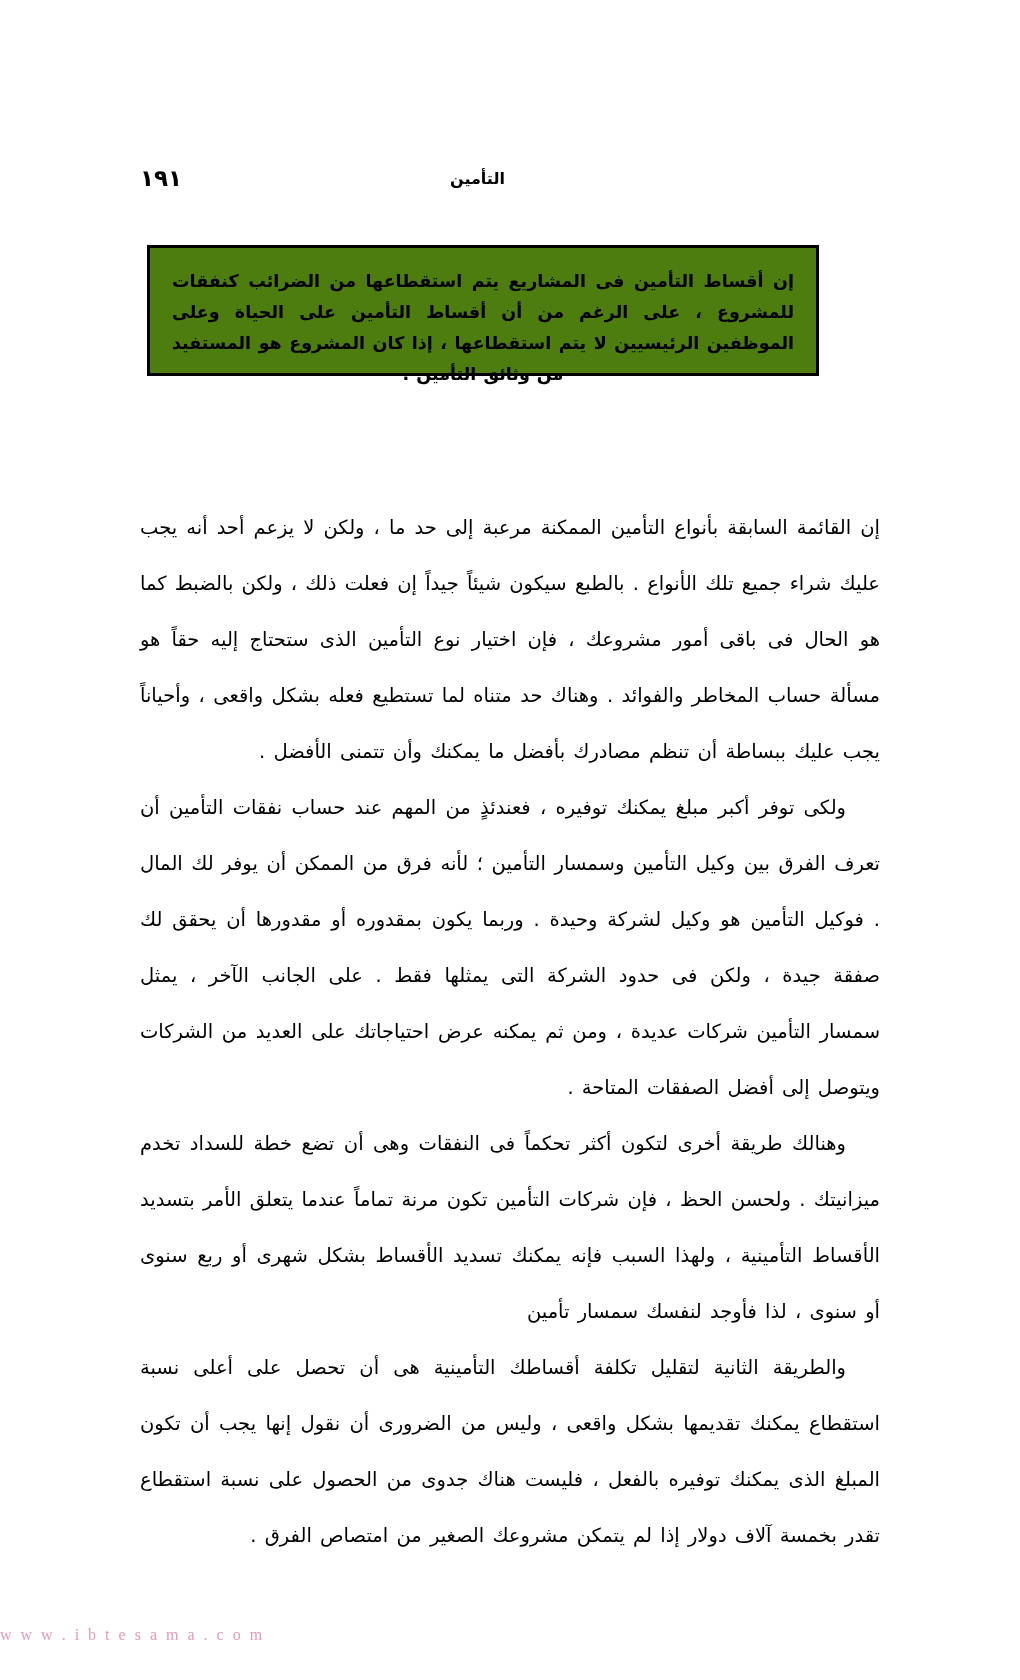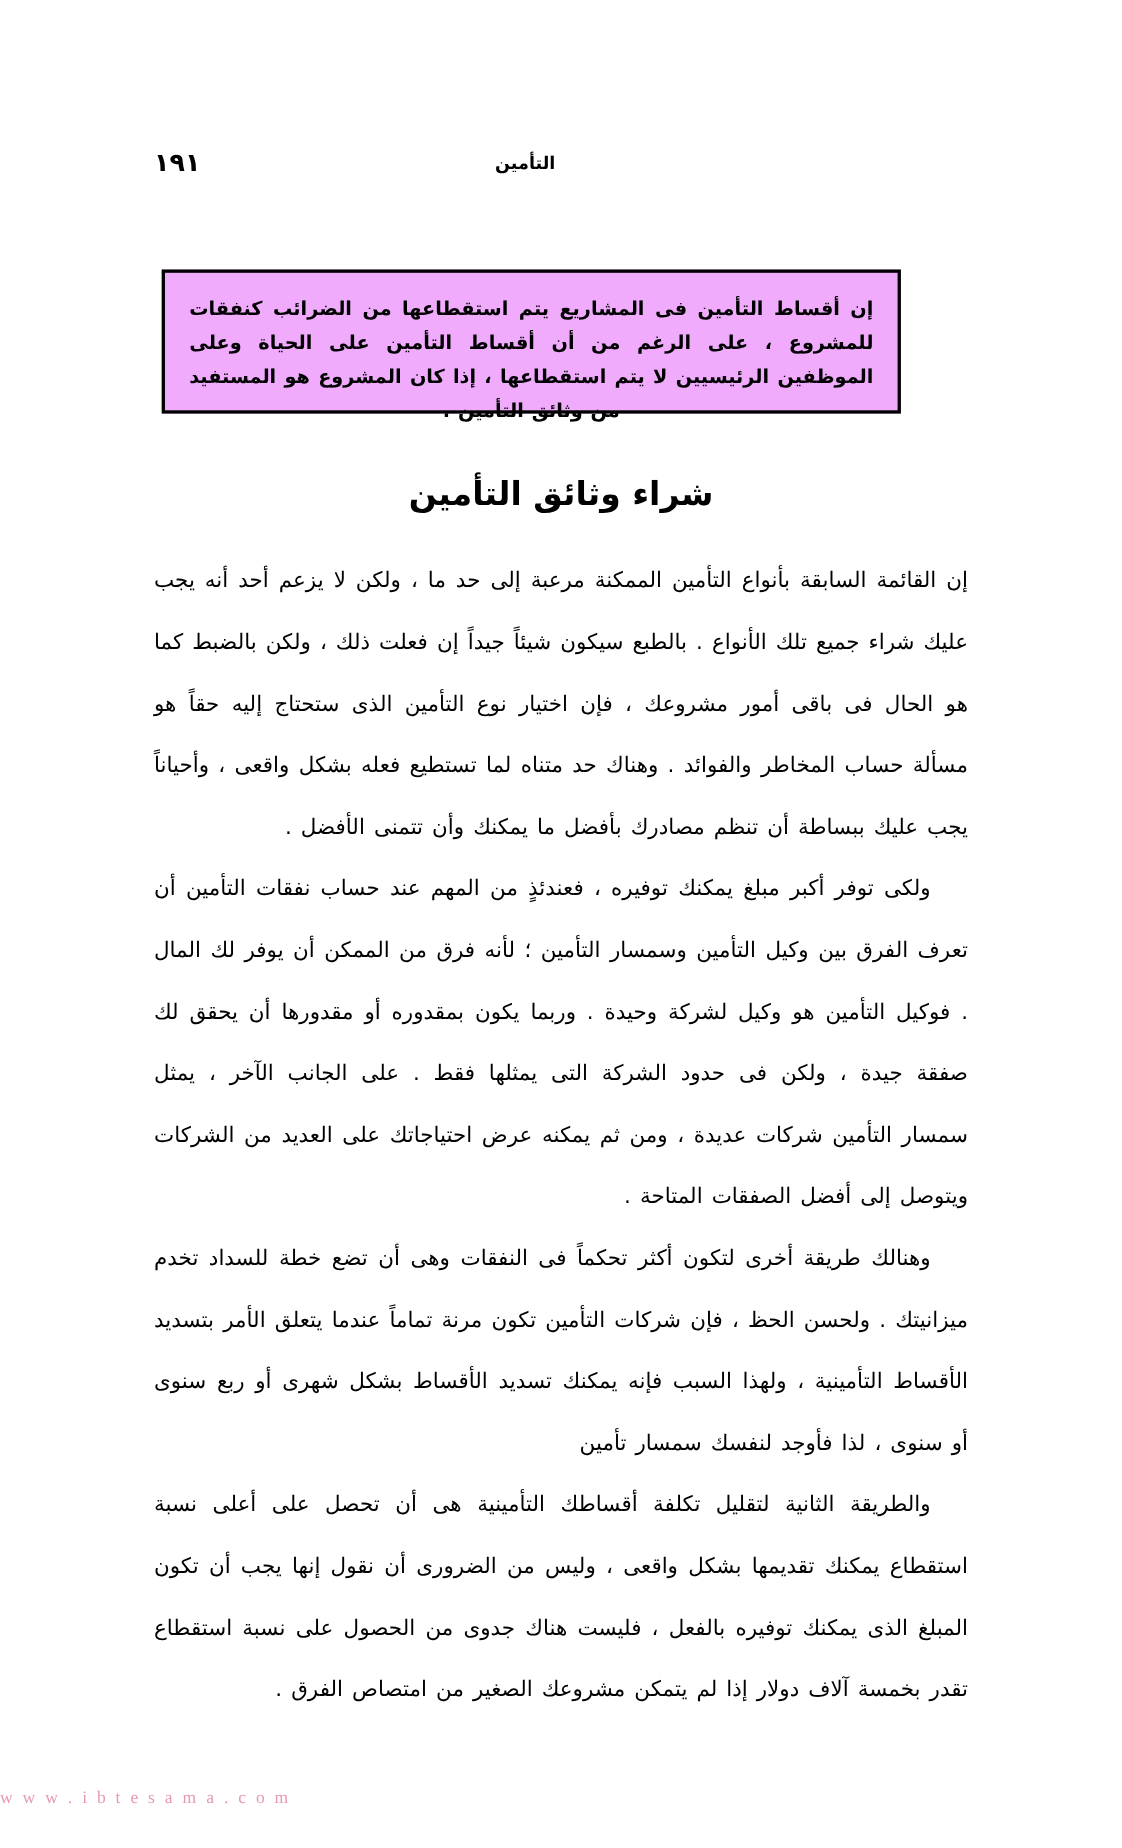--- a/index.html
+++ b/index.html
@@ -18,21 +18,21 @@
 
   .page {
     position: absolute;
     inset: 0;
     background: #ffffff;
   }
 
   
   .running-head {
     position: absolute;
-    top: 135px;
+    top: 165px;
     left: 140px;
     width: 740px;
     height: 34px;
   }
   .folio {
     position: absolute;
     left: 0;
     top: 0;
     font-family: "DejaVu Sans", sans-serif;
     font-size: 23px;
@@ -52,21 +52,21 @@
 
   
   .callout {
     position: absolute;
     top: 245px;
     left: 147px;
     width: 672px;
     height: 131px;
     border: 3px solid #000;
     box-sizing: border-box;
-    background: #f0abfc;
+    background: #4d7c0f;
   }
   .callout-inner {
     direction: rtl;
     text-align: justify;
     text-align-last: center;
     padding: 18px 22px 0 22px;
     font-family: "DejaVu Sans", sans-serif;
     font-size: 17.5px;
     font-weight: 700;
     line-height: 31px;
@@ -130,21 +130,20 @@
 
   <div class="running-head">
     <div class="folio">١٩١</div>
     <div class="head-title">التأمين</div>
   </div>
 
   <div class="callout">
     <div class="callout-inner">إن أقساط التأمين فى المشاريع يتم استقطاعها من الضرائب كنفقات للمشروع ، على الرغم من أن أقساط التأمين على الحياة وعلى الموظفين الرئيسيين لا يتم استقطاعها ، إذا كان المشروع هو المستفيد من وثائق التأمين .</div>
   </div>
 
-  <div class="section-heading">شراء وثائق التأمين</div>
 
   <div class="body-col">
     <p class="para">إن القائمة السابقة بأنواع التأمين الممكنة مرعبة إلى حد ما ، ولكن لا يزعم أحد أنه يجب عليك شراء جميع تلك الأنواع . بالطبع سيكون شيئاً جيداً إن فعلت ذلك ، ولكن بالضبط كما هو الحال فى باقى أمور مشروعك ، فإن اختيار نوع التأمين الذى ستحتاج إليه حقاً هو مسألة حساب المخاطر والفوائد . وهناك حد متناه لما تستطيع فعله بشكل واقعى ، وأحياناً يجب عليك ببساطة أن تنظم مصادرك بأفضل ما يمكنك وأن تتمنى الأفضل .</p>
     <p class="para indent">ولكى توفر أكبر مبلغ يمكنك توفيره ، فعندئذٍ من المهم عند حساب نفقات التأمين أن تعرف الفرق بين وكيل التأمين وسمسار التأمين ؛ لأنه فرق من الممكن أن يوفر لك المال . فوكيل التأمين هو وكيل لشركة وحيدة . وربما يكون بمقدوره أو مقدورها أن يحقق لك صفقة جيدة ، ولكن فى حدود الشركة التى يمثلها فقط . على الجانب الآخر ، يمثل سمسار التأمين شركات عديدة ، ومن ثم يمكنه عرض احتياجاتك على العديد من الشركات ويتوصل إلى أفضل الصفقات المتاحة .</p>
     <p class="para indent">وهنالك طريقة أخرى لتكون أكثر تحكماً فى النفقات وهى أن تضع خطة للسداد تخدم ميزانيتك . ولحسن الحظ ، فإن شركات التأمين تكون مرنة تماماً عندما يتعلق الأمر بتسديد الأقساط التأمينية ، ولهذا السبب فإنه يمكنك تسديد الأقساط بشكل شهرى أو ربع سنوى أو سنوى ، لذا فأوجد لنفسك سمسار تأمين</p>
     <p class="para indent">والطريقة الثانية لتقليل تكلفة أقساطك التأمينية هى أن تحصل على أعلى نسبة استقطاع يمكنك تقديمها بشكل واقعى ، وليس من الضرورى أن نقول إنها يجب أن تكون المبلغ الذى يمكنك توفيره بالفعل ، فليست هناك جدوى من الحصول على نسبة استقطاع تقدر بخمسة آلاف دولار إذا لم يتمكن مشروعك الصغير من امتصاص الفرق .</p>
   </div>
 
   <div class="watermark">w w w . i b t e s a m a . c o m</div>
 

